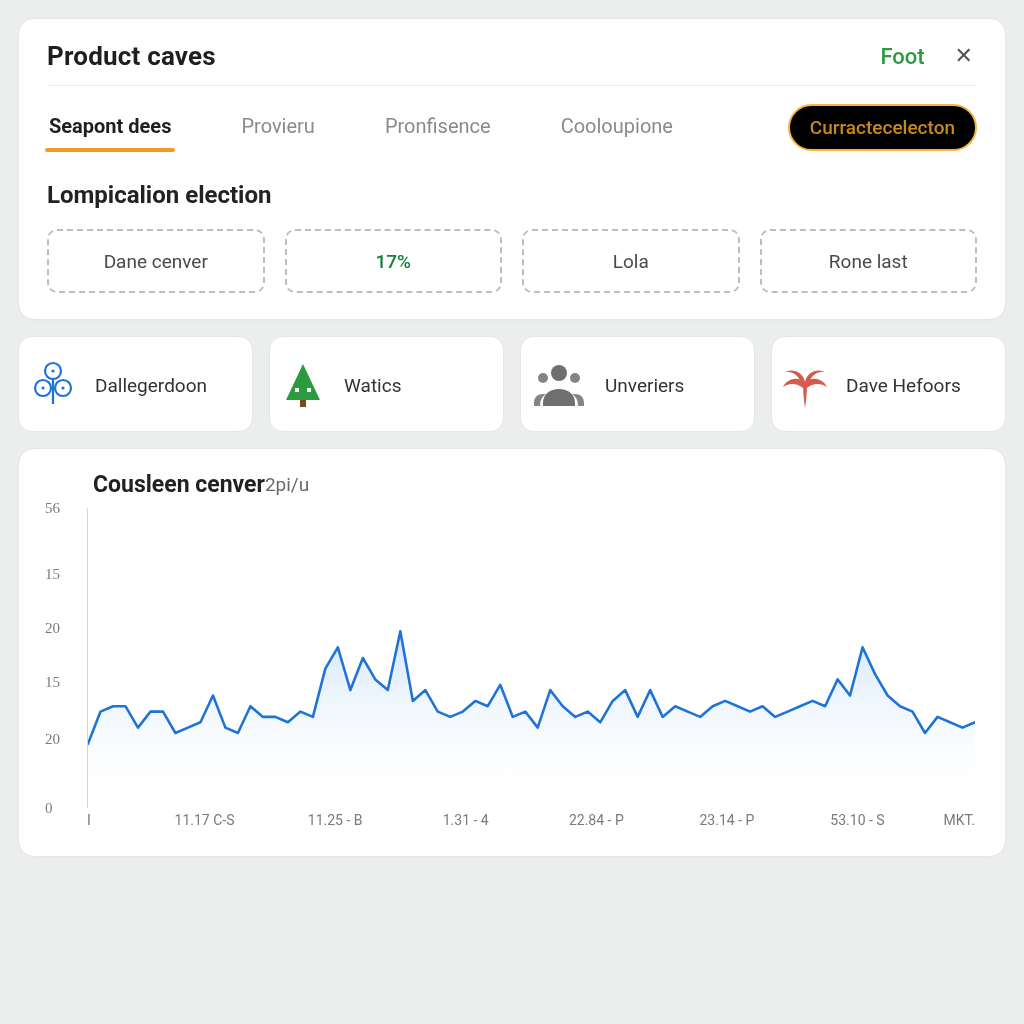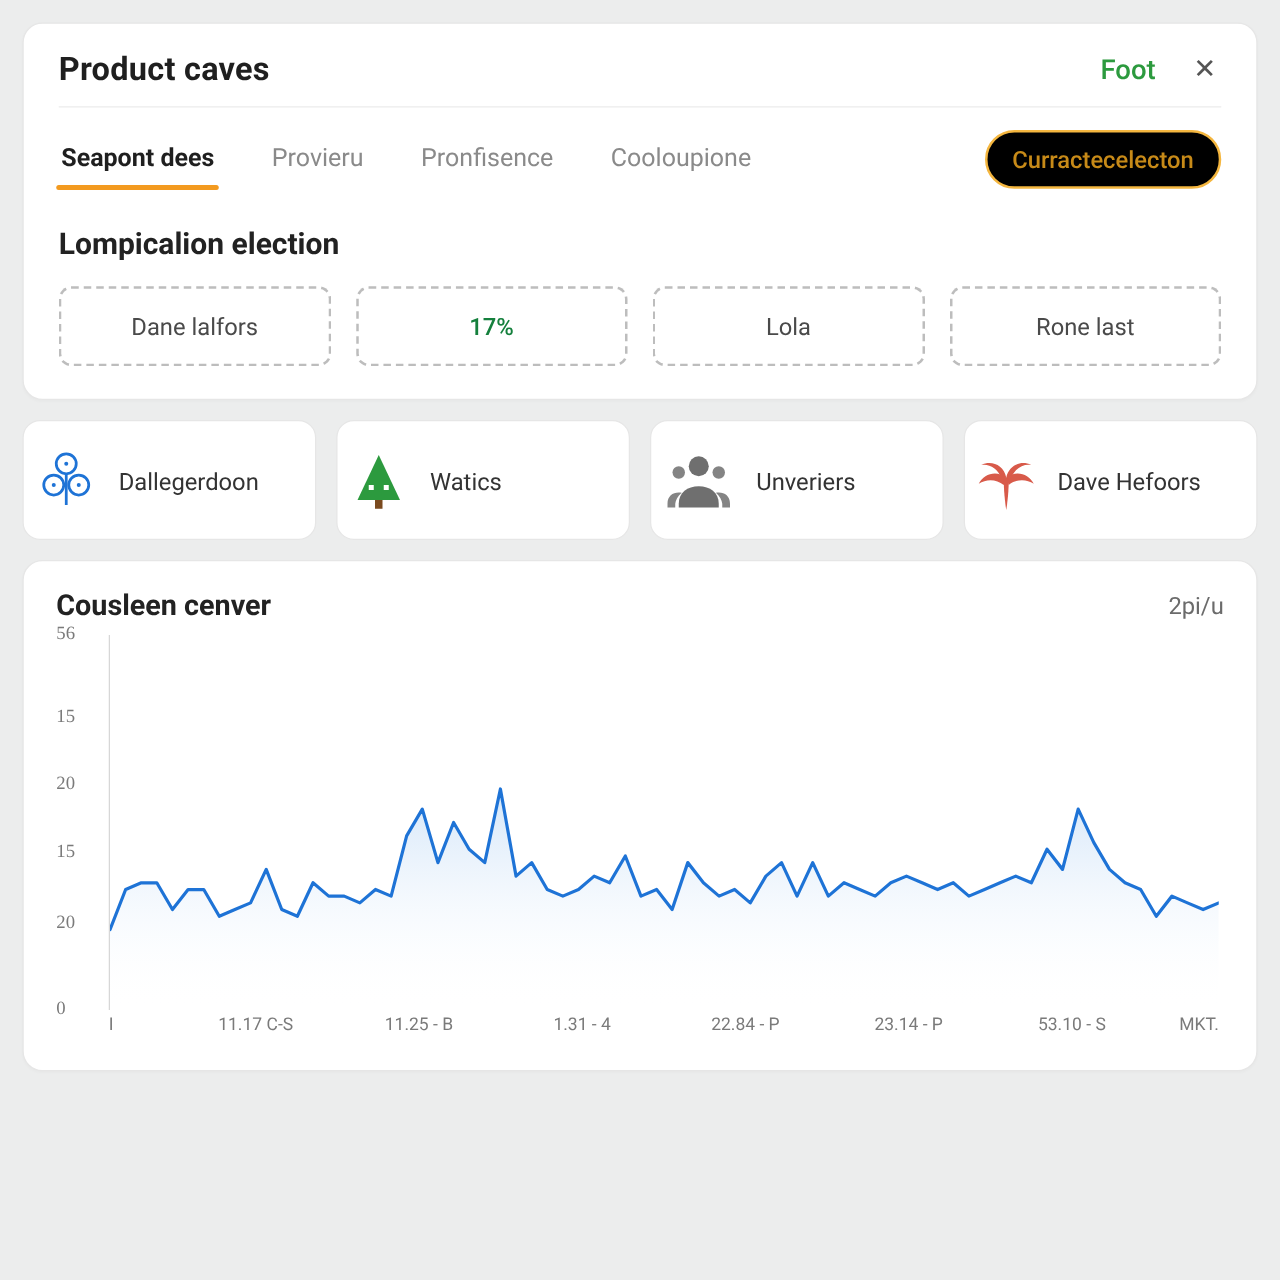--- a/index.html
+++ b/index.html
@@ -24,21 +24,21 @@
     align-items: flex-end;
     justify-content: space-between;
     padding-bottom: 14px;
     border-bottom: 1px solid #ebebeb;
   }
   .page-title { font-size: 26px; font-weight: 700; color: #1f1f1f; letter-spacing: 0.2px; }
   .top-right { display: flex; align-items: center; gap: 26px; }
   .foot-link { color: #2c9a3e; font-size: 22px; font-weight: 500; cursor: pointer; }
   .close-btn { font-size: 22px; color: #555; cursor: pointer; line-height: 1; padding: 4px; }
   
-  .tabs { display: flex; align-items: center; gap: 42px; padding-top: 18px; }
+  .tabs { display: flex; align-items: center; gap: 66px; padding-top: 18px; }
   .tab {
     font-size: 20px; color: #8a8a8a; padding: 8px 2px 12px 2px; position: relative; cursor: pointer;
     white-space: nowrap;
   }
   .tab.active { color: #1f1f1f; font-weight: 700; }
   .tab.active::after {
     content: ""; position: absolute; left: -2px; right: -2px; bottom: -2px;
     height: 4px; background: #f39a1f; border-radius: 2px;
   }
   .tab-pill {
@@ -75,21 +75,21 @@
     border: 1px solid #e6e6e6;
     border-radius: 14px;
     padding: 22px 10px 20px 10px;
     display: flex; flex-direction: row; align-items: center; gap: 18px;
     cursor: pointer;
   }
   .feature-icon { height: 52px; display: flex; align-items: center; justify-content: center; }
   .feature-label { font-size: 19px; color: #333; }
   
   .chart-card { margin-top: 16px; padding: 22px 26px 18px 26px; }
-  .chart-header { display: flex; justify-content: space-between; align-items: center; }
+  .chart-header { display: flex; justify-content: flex-start; align-items: center; margin-left: 48px; }
   .chart-title { font-size: 23px; font-weight: 700; color: #222; }
   .chart-meta { font-size: 19px; color: #6b6b6b; }
   .chart-body { position: relative; height: 330px; margin-top: 10px; }
   .y-axis { position: absolute; left: 0; top: 0; bottom: 30px; width: 36px; font-family: Liberation Serif, serif; }
   .y-tick { position: absolute; left: 0; font-size: 15px; color: #7a7a7a; transform: translateY(-50%); }
   .plot-area {
     position: absolute; left: 42px; right: 4px; top: 0; bottom: 30px;
     border-left: 1px solid #d7d7d7;
   }
   .plot-area svg { width: 100%; height: 100%; display: block; }
@@ -118,21 +118,21 @@
     <div class="tab active">Seapont dees</div>
     <div class="tab">Provieru</div>
     <div class="tab">Pronfisence</div>
     <div class="tab">Cooloupione</div>
     <div class="tab-pill">Curractecelecton</div>
   </div>
 
   <div class="section-title">Lompicalion election</div>
 
   <div class="option-row">
-    <div class="option-box">Dane lalfors</div>
+    <div class="option-box">Dane cenver</div>
     <div class="option-box green">17%</div>
     <div class="option-box">Lola</div>
     <div class="option-box">Rone last</div>
   </div>
 
 </div>
 
 <div class="feature-row">
 
   <div class="feature-card">

